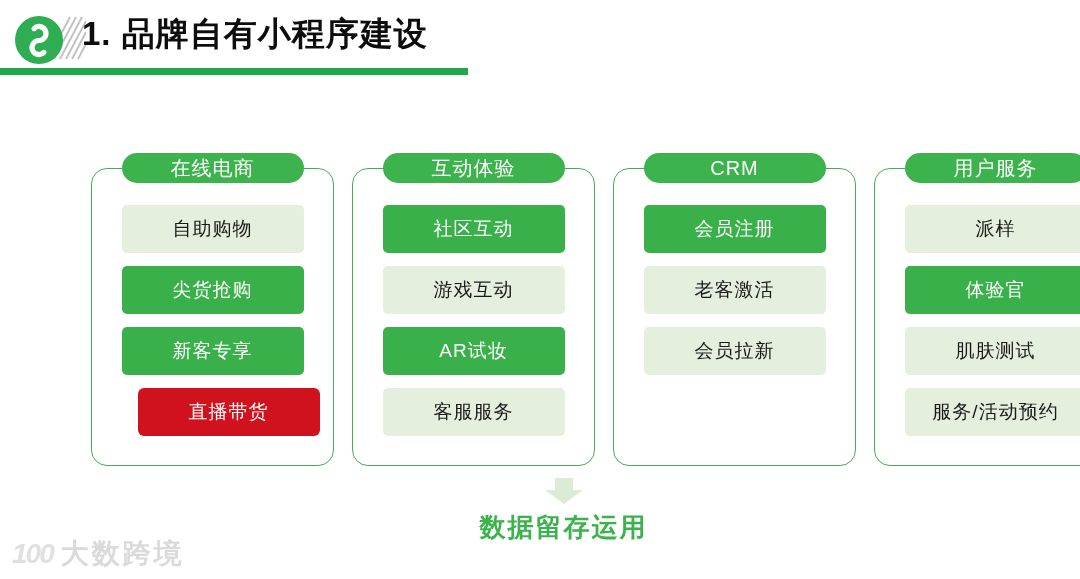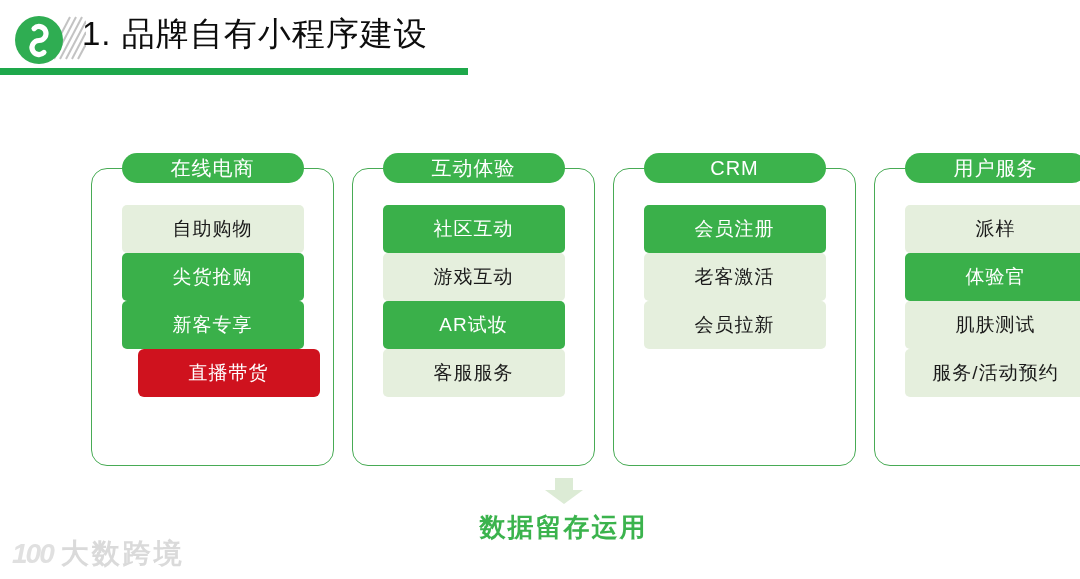--- a/index.html
+++ b/index.html
@@ -9,21 +9,21 @@
     background: #ffffff;
     font-family: "Liberation Sans", "DejaVu Sans", sans-serif;
     overflow: hidden;
   }
 
   
   .header { position: absolute; left: 0; top: 0; width: 1080px; height: 80px; }
   .logo-wrap { position: absolute; left: 6px; top: 7px; width: 80px; height: 60px; }
   .page-title {
     position: absolute; left: 82px; top: 12px;
-    font-size: 33px; font-weight: normal; color: #0d0d0d;
+    font-size: 33px; font-weight: bold; color: #0d0d0d;
     letter-spacing: 1px; white-space: nowrap; text-align: center;
   }
   .title-underline {
     position: absolute; left: 0; top: 68px;
     width: 468px; height: 7px; background: #1ea84b;
   }
 
   
   .columns {
     position: absolute; left: 91px; top: 153px;
@@ -38,21 +38,21 @@
   .col-pill {
     position: absolute; left: 50%; top: 0; transform: translateX(-50%);
     width: 182px; height: 30px; border-radius: 15px;
     background: #3cb34c; color: #ffffff;
     display: flex; align-items: center; justify-content: center;
     font-size: 20px; letter-spacing: 1px; z-index: 2;
   }
   .col-items {
     position: relative; z-index: 1;
     padding-top: 52px;
-    display: flex; flex-direction: column; align-items: center; 
+    display: flex; flex-direction: column; align-items: center; gap: 13px;
   }
   .item {
     width: 182px; height: 48px; border-radius: 5px;
     display: flex; align-items: center; justify-content: center;
     font-size: 19px; letter-spacing: 1px; white-space: nowrap;
   }
   .item.pale  { background: #e5efdd; color: #1a1a1a; }
   .item.green { background: #3ab04a; color: #ffffff; }
   .item.red   { background: #cf121e; color: #ffffff; border-radius: 6px; margin-left: 32px; }
 

